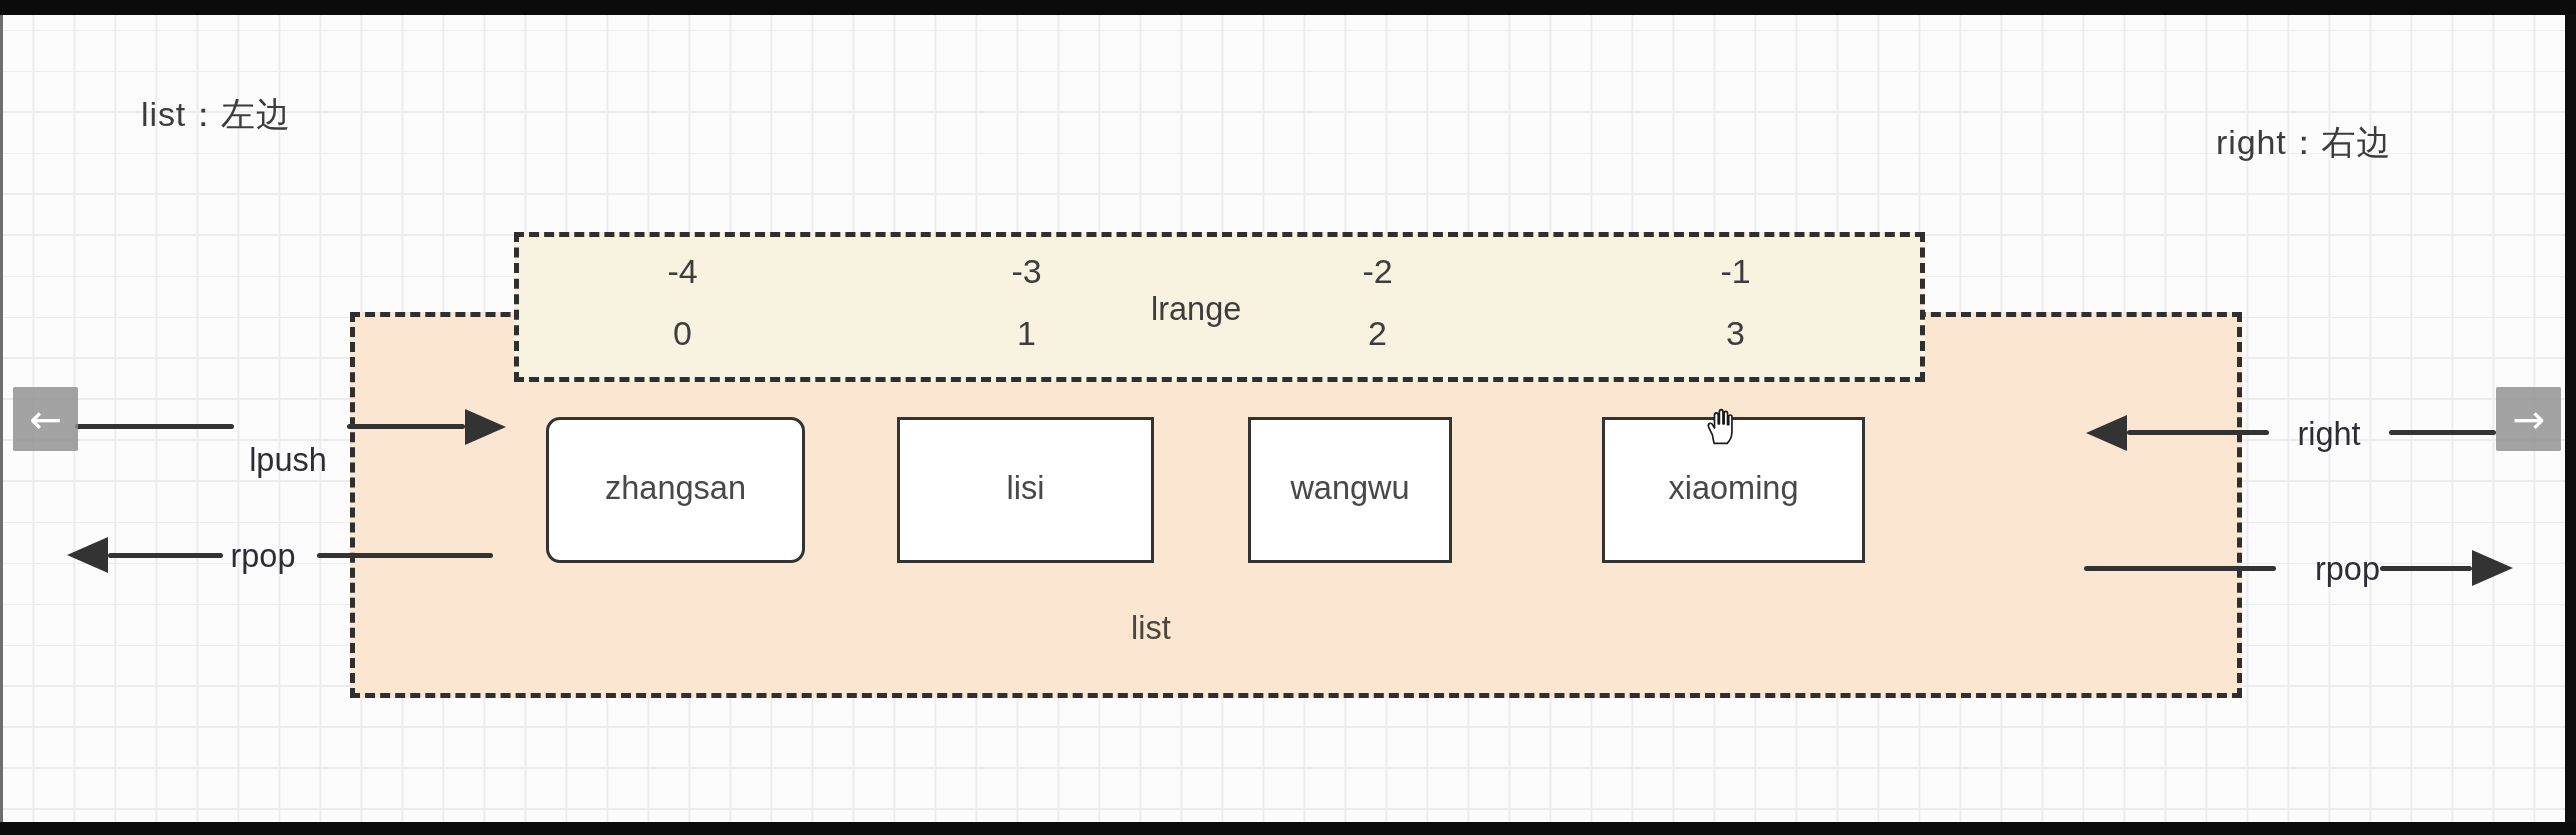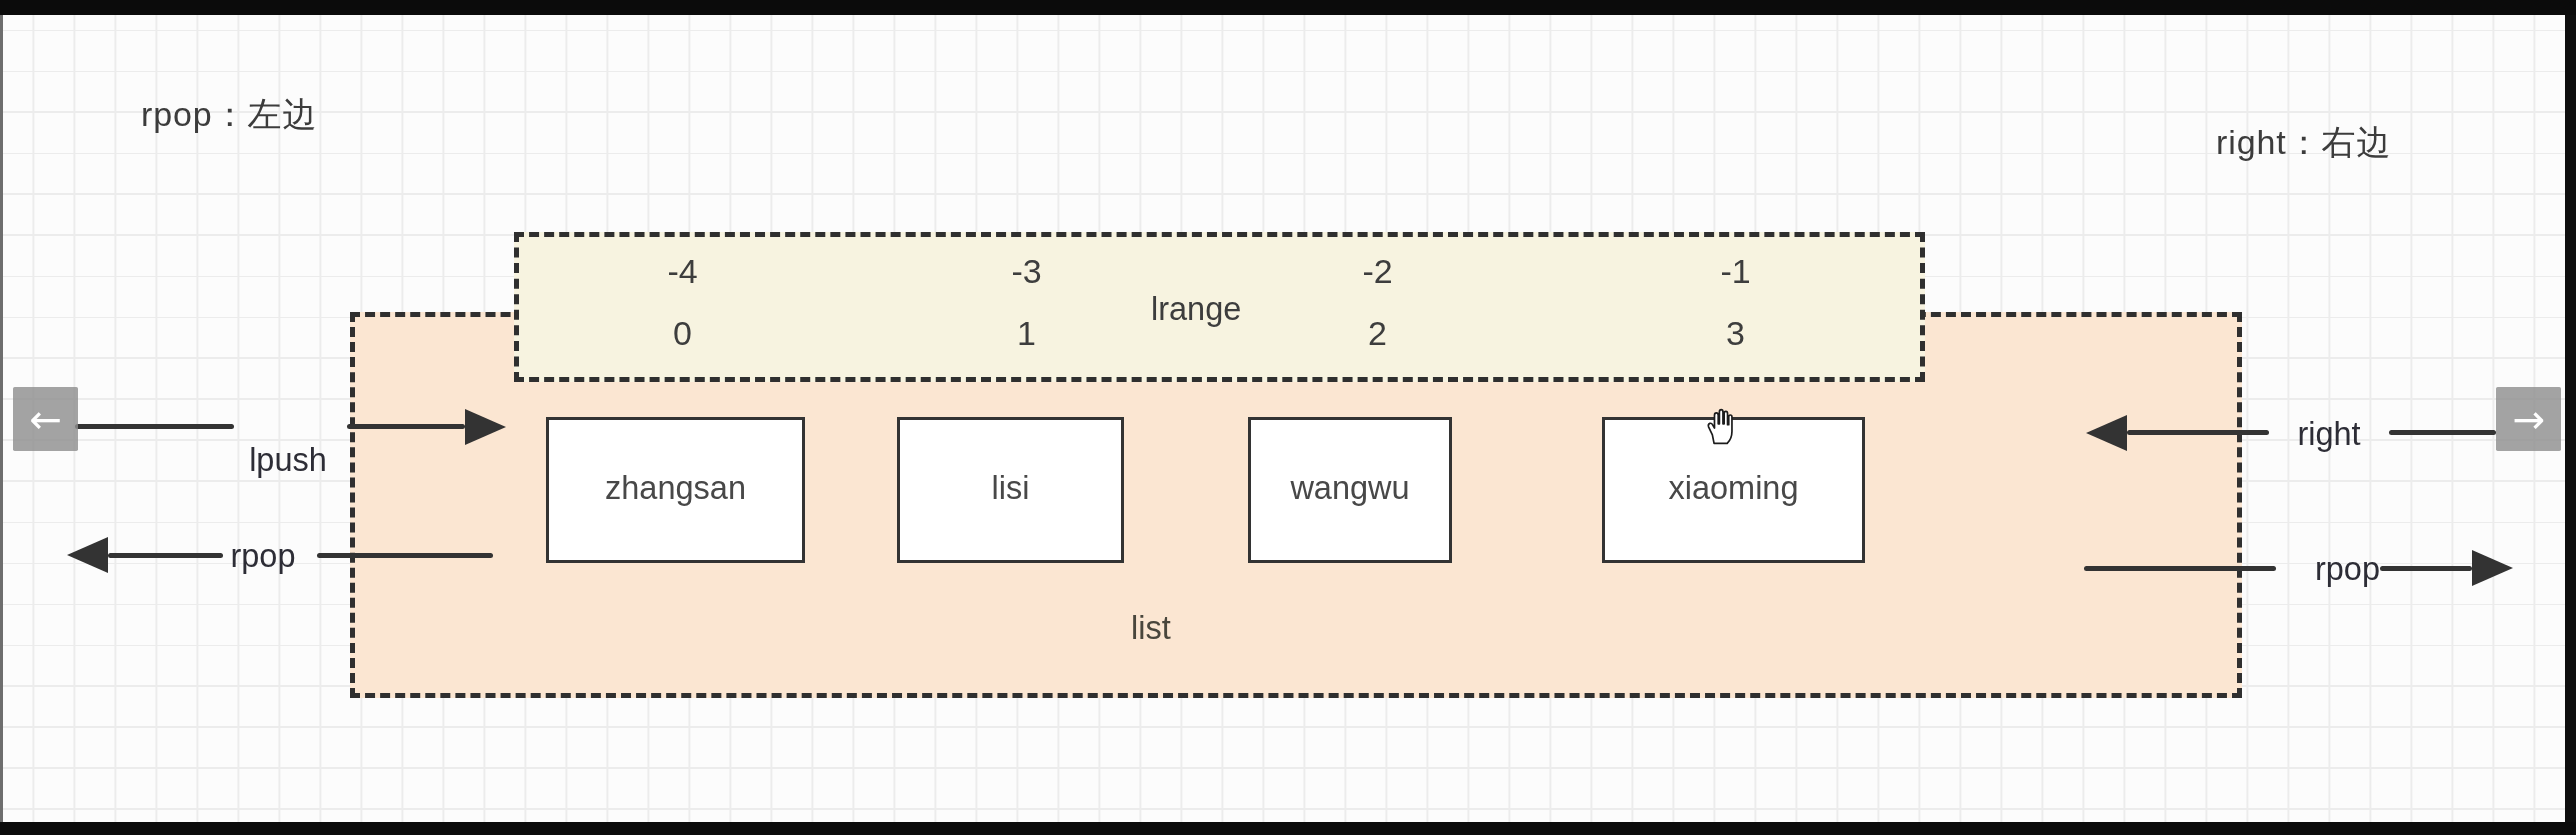--- a/index.html
+++ b/index.html
@@ -54,42 +54,42 @@
   .nav-btn.prev { left:13px; }
   .nav-btn.next { left:2496px; }
 
   .cursor { position:absolute; left:1703px; top:406px; z-index:50; }
 </style>
 </head>
 <body>
 
 <div class="stage">
 
-  <div class="note" style="left:141px; top:92px;">rpop：左边</div>
+  <div class="note" style="left:141px; top:92px;">list：左边</div>
   <div class="note" style="left:2216px; top:120px;">right：右边</div>
 
   <div class="list-box"></div>
 
   <div class="lrange-box"></div>
 
   <div class="num" style="left:631px;  top:250px;">-4</div>
   <div class="num" style="left:975px; top:250px;">-3</div>
   <div class="num" style="left:1326px; top:250px;">-2</div>
   <div class="num" style="left:1684px; top:250px;">-1</div>
 
   <div class="num" style="left:631px;  top:312px;">0</div>
   <div class="num" style="left:975px; top:312px;">1</div>
   <div class="num" style="left:1326px; top:312px;">2</div>
   <div class="num" style="left:1684px; top:312px;">3</div>
   <div class="lrange-label">lrange</div>
 
-  <div class="item-box" style="left:546px;  width:259px;">
+  <div class="item-box" style="left:546px;  width:259px;border-radius:14px;">
     <span>zhangsan</span>
   </div>
-  <div class="item-box" style="left:897px; width:227px;">
+  <div class="item-box" style="left:897px; width:257px;">
     <span>lisi</span>
   </div>
   <div class="item-box" style="left:1248px; width:204px;">
     <span>wangwu</span>
   </div>
   <div class="item-box" style="left:1602px; width:263px;">
     <span>xiaoming</span>
   </div>
 
   <div class="list-label">list</div>

